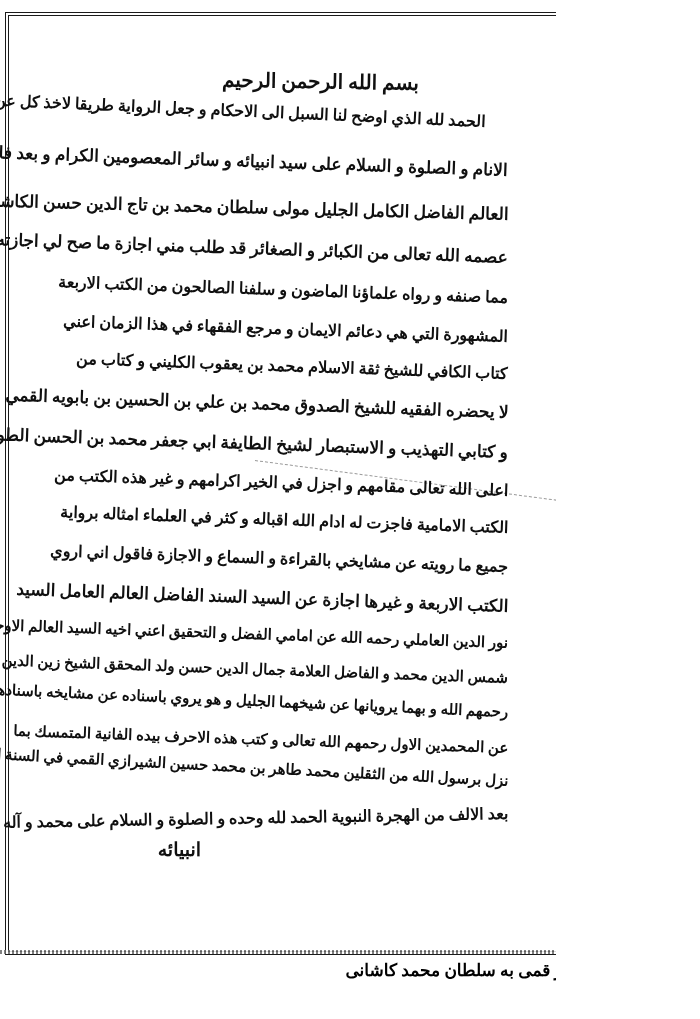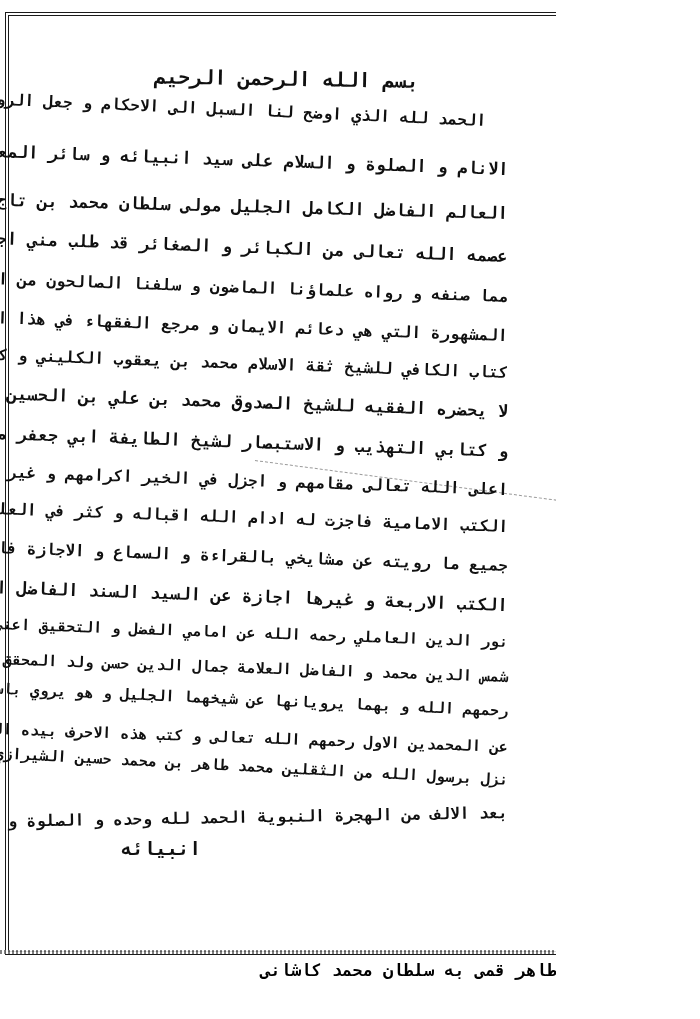--- a/index.html
+++ b/index.html
@@ -2,21 +2,21 @@
 <html lang="ar"><head>
 <meta charset="utf-8">
 <style>
   html, body { margin: 0; padding: 0; background: #ffffff; }
   .page {
     position: relative;
     width: 556px;
     height: 1019px;
     background: #ffffff;
     overflow: hidden;
-    font-family: Liberation Mono, monospace;
+    font-family: Liberation Serif, serif;
   }
   .frame {
     position: absolute;
     left: 5px;
     top: 12px;
     width: 677px;
     height: 943px;
     border: 4px double #1a1a1a;
     box-sizing: border-box;
     background: transparent;

